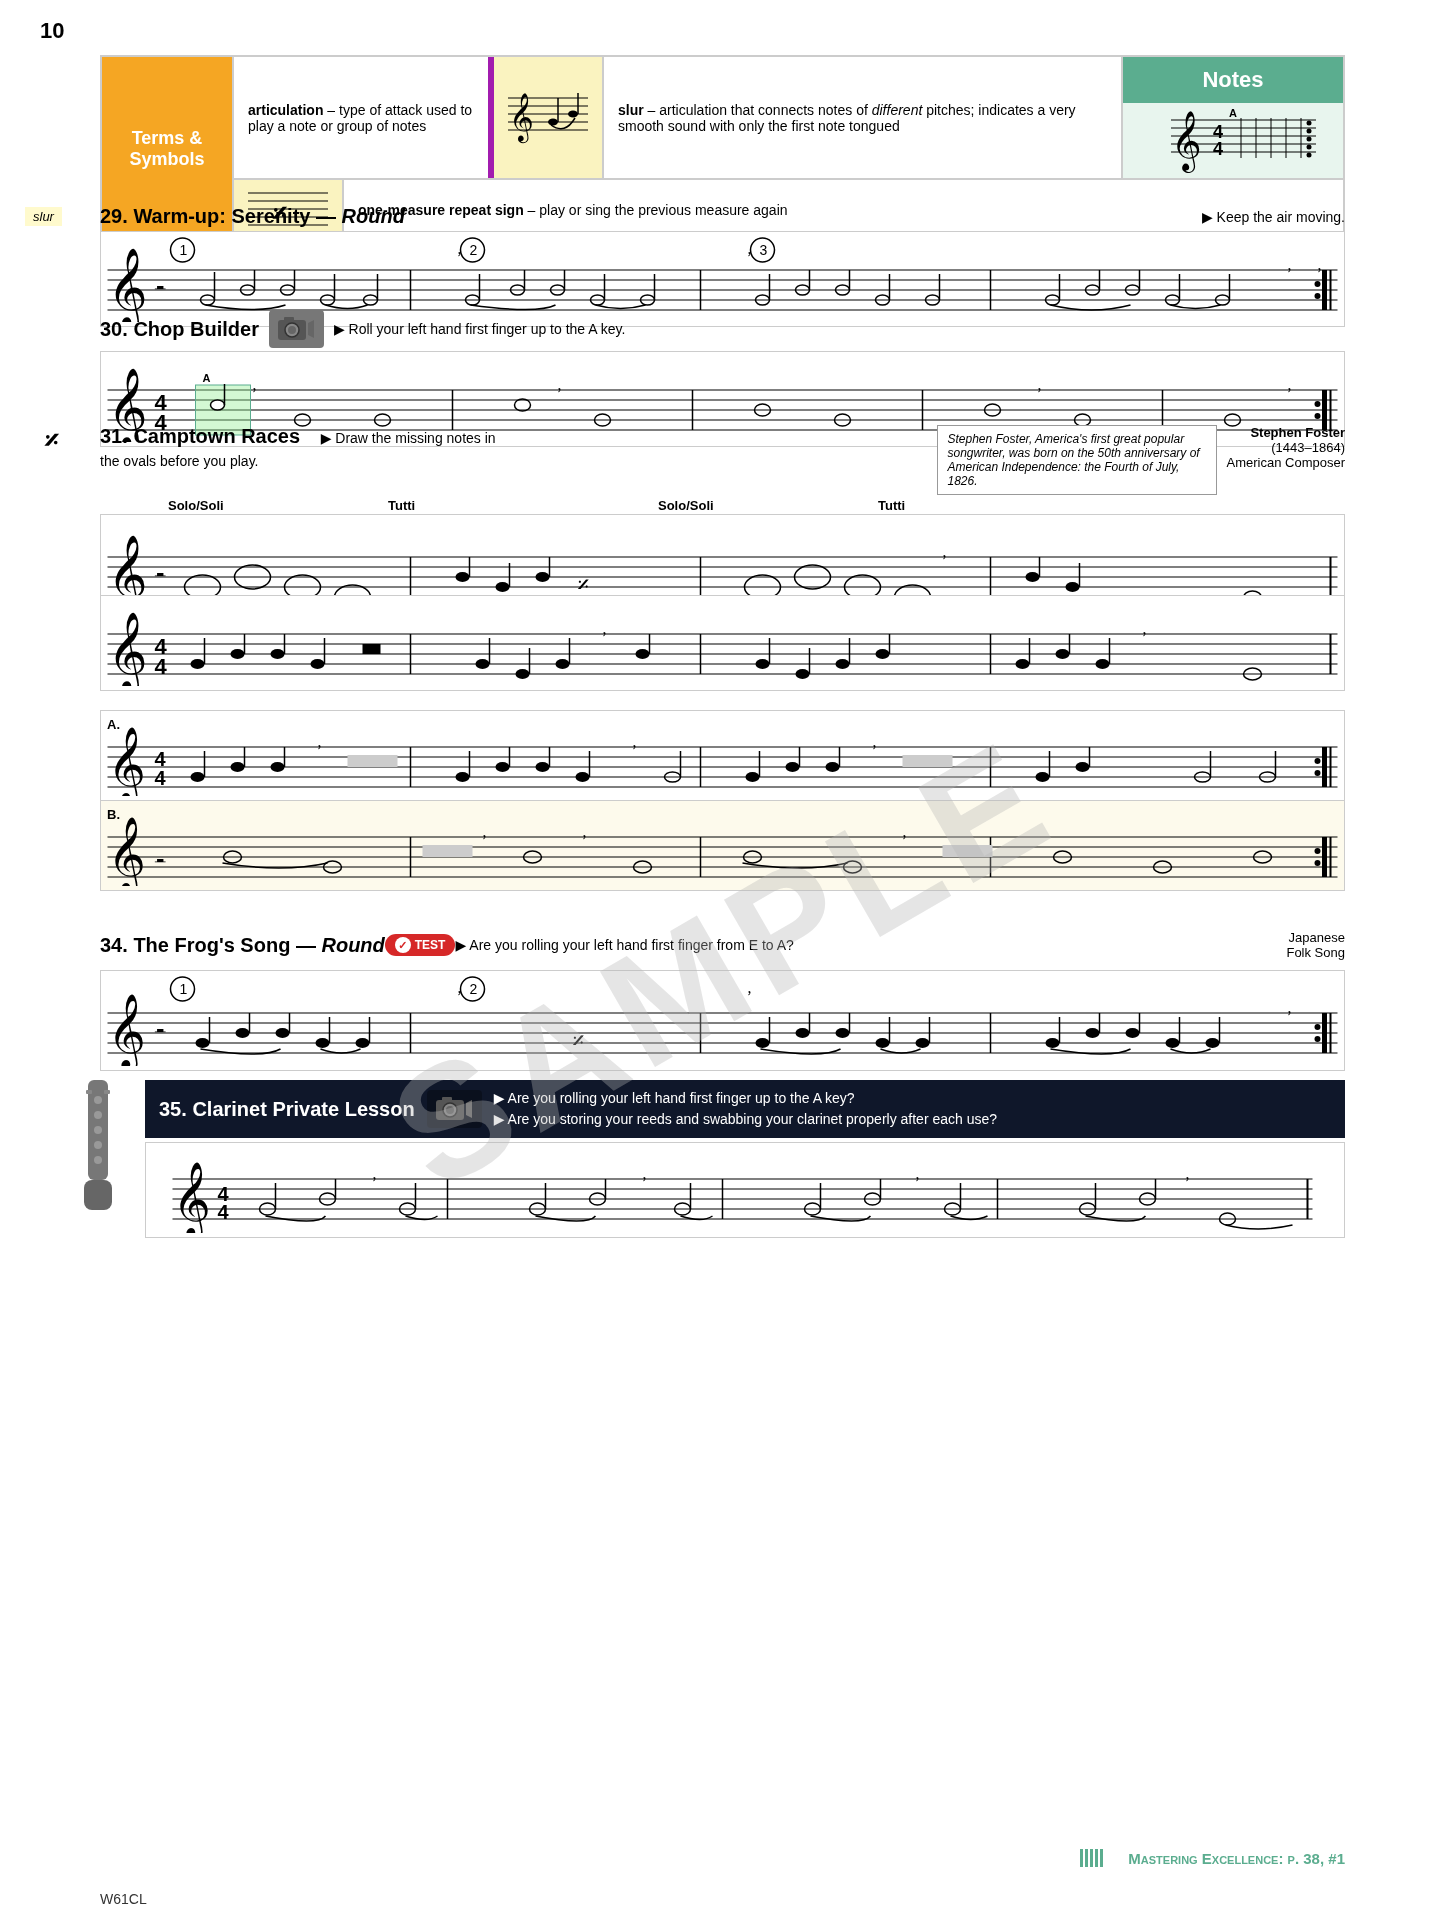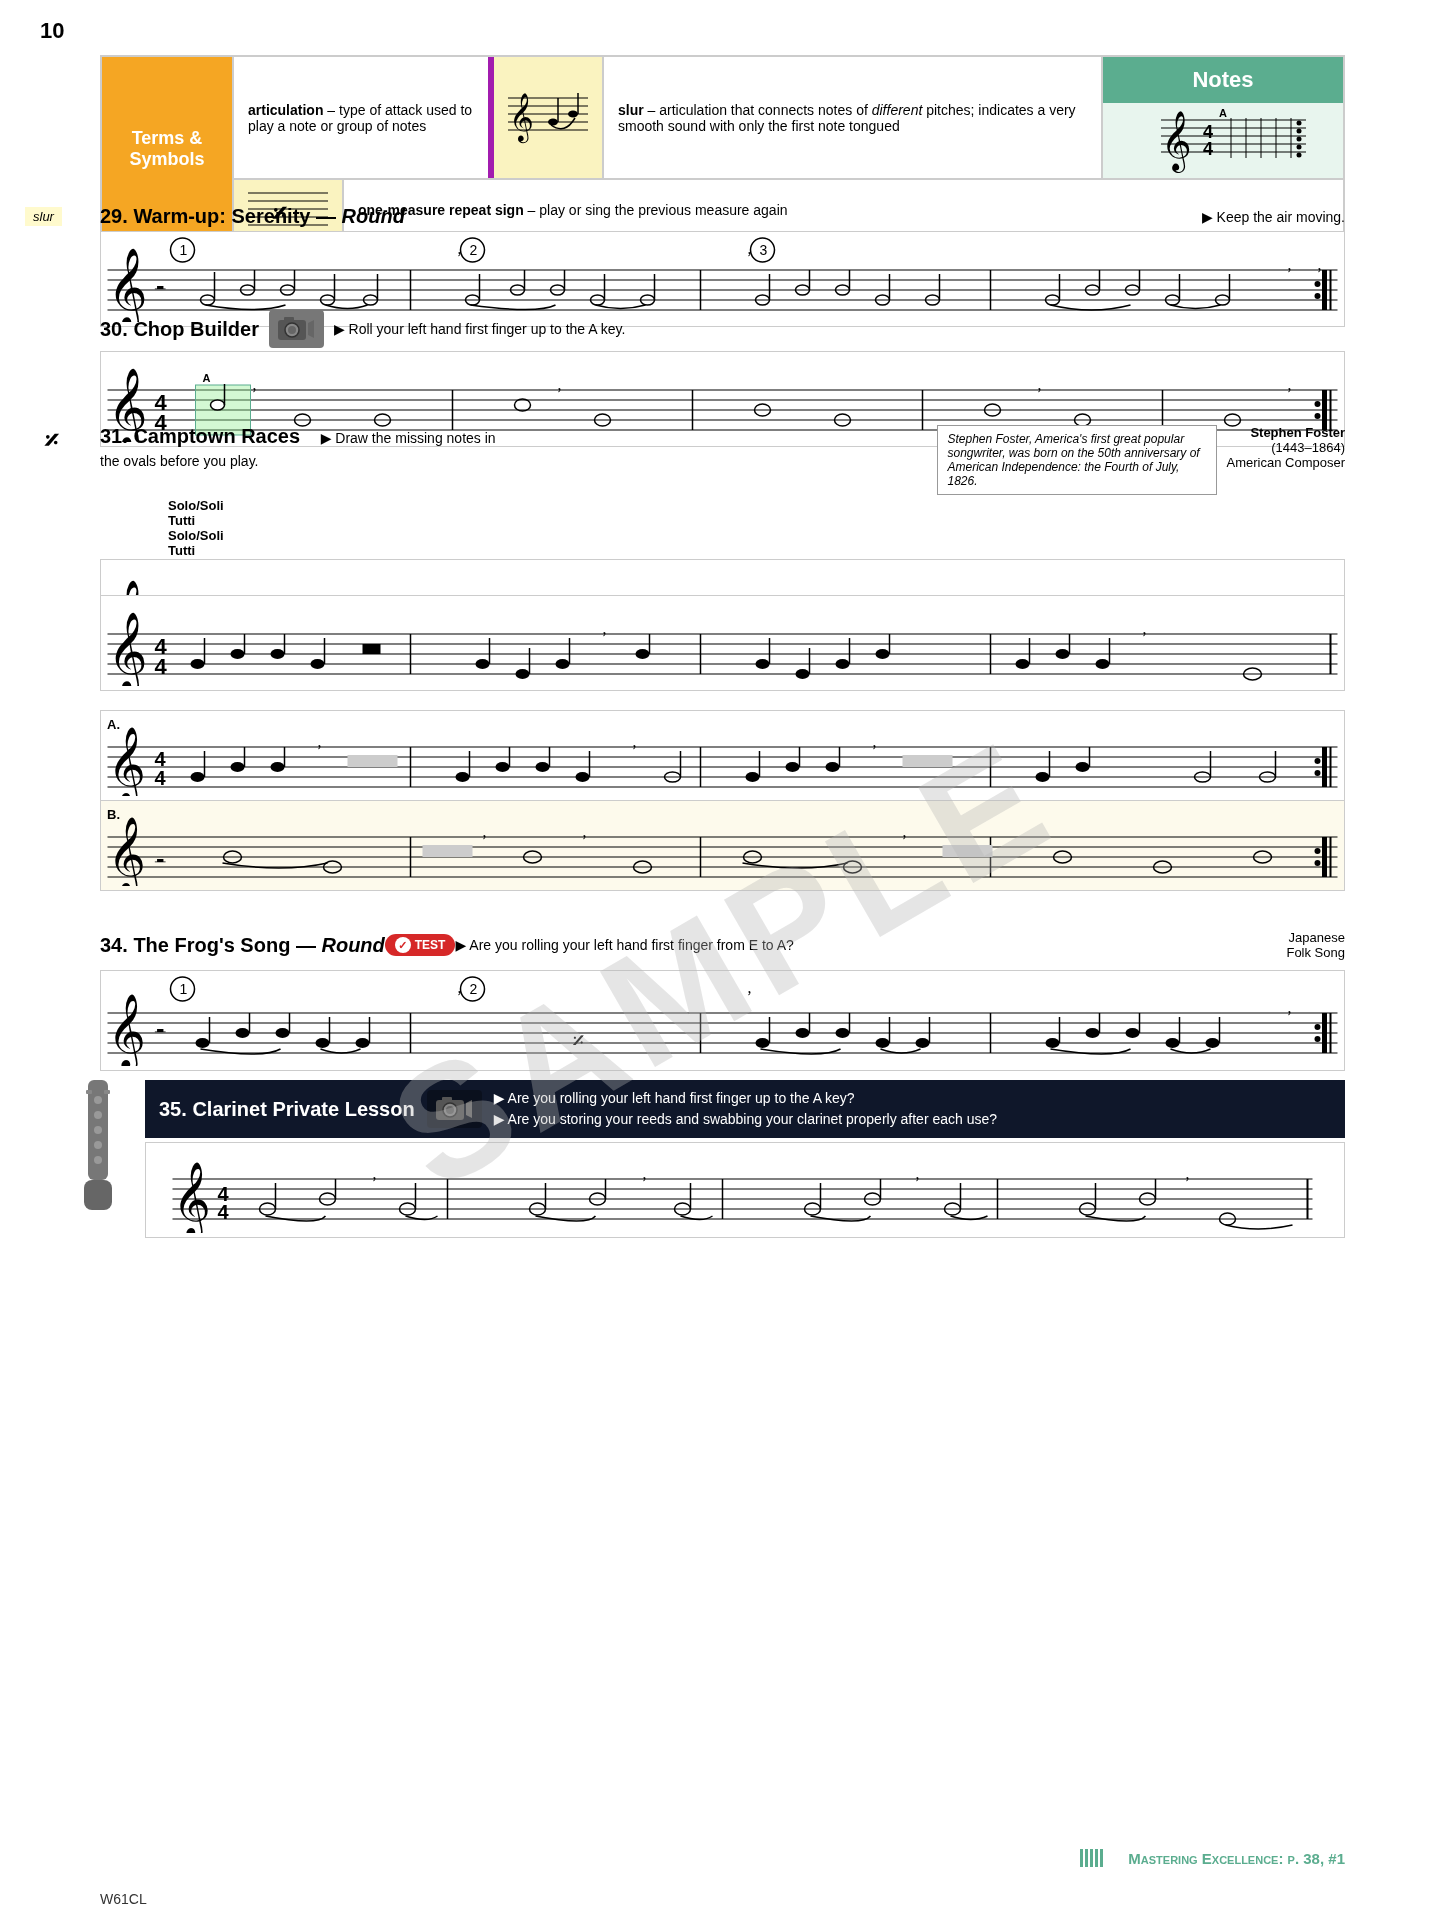--- a/index.html
+++ b/index.html
@@ -84,21 +84,21 @@
           <line x1="75" y1="31" x2="75" y2="10" stroke="#000" stroke-width="1.5"></line>
 
           <path d="M48 42 Q62 52 72 35" stroke="#000" stroke-width="1.5" fill="none"></path>
         </svg>
       </div>
 
       <div style="flex:2;padding:10px 14px;font-size:14px;font-family:Arial,sans-serif;border-right:2px solid #ccc;display:flex;align-items:center;">
         <span><b>slur</b> – articulation that connects notes of <i>different</i> pitches; indicates a very smooth sound with only the first note tongued</span>
       </div>
 
-      <div style="width:240px;display:flex;flex-direction:column;">
+      <div style="width:220px;display:flex;flex-direction:column;">
         <div style="background:#5BAD8F;color:white;font-size:22px;font-weight:bold;text-align:center;padding:10px;font-family:Arial,sans-serif;">Notes</div>
         <div style="flex:1;background:#E8F5EE;display:flex;align-items:center;justify-content:center;padding:5px;">
           <svg width="185" height="65" viewBox="0 0 185 65">
             <line x1="30" y1="12" x2="175" y2="12" stroke="#000" stroke-width="1"></line>
             <line x1="30" y1="20" x2="175" y2="20" stroke="#000" stroke-width="1"></line>
             <line x1="30" y1="28" x2="175" y2="28" stroke="#000" stroke-width="1"></line>
             <line x1="30" y1="36" x2="175" y2="36" stroke="#000" stroke-width="1"></line>
             <line x1="30" y1="44" x2="175" y2="44" stroke="#000" stroke-width="1"></line>
             <text x="30" y="50" font-size="52" font-family="serif">𝄞</text>
 
@@ -322,21 +322,21 @@
     <div style="border:1px solid #999;padding:6px 10px;font-size:12px;font-family:Arial,sans-serif;font-style:italic;max-width:280px;background:#fff;flex-shrink:0;">
       <span>Stephen Foster, America's first great popular songwriter, was born on the 50th anniversary of American Independence: the Fourth of July, 1826.</span>
     </div>
     <div style="font-size:13px;font-family:Arial,sans-serif;text-align:right;flex-shrink:0;">
       <b>Stephen Foster</b><br>
       <span>(1443–1864)</span><br>
       <span>American Composer</span>
     </div>
   </div>
 
-  <div style="display:flex;gap:0;margin-bottom:1px;padding-left:68px;flex-direction:column;">
+  <div style="display:flex;gap:0;margin-bottom:1px;padding-left:68px;">
     <div style="font-size:13px;font-family:Arial,sans-serif;font-weight:bold;width:220px;">Solo/Soli</div>
     <div style="font-size:13px;font-family:Arial,sans-serif;font-weight:bold;width:270px;">Tutti</div>
     <div style="font-size:13px;font-family:Arial,sans-serif;font-weight:bold;width:220px;">Solo/Soli</div>
     <div style="font-size:13px;font-family:Arial,sans-serif;font-weight:bold;">Tutti</div>
   </div>
   <div style="border:1px solid #ccc;background:#fff;">
     <svg width="100%" height="95" viewBox="0 0 1240 95">
       <text x="5" y="82" font-size="68" font-family="serif">𝄞</text>
       <text x="52" y="72" font-size="30" font-family="serif">𝄼</text>
       <line x1="5" y1="42" x2="1235" y2="42" stroke="#000" stroke-width="1.2"></line>

